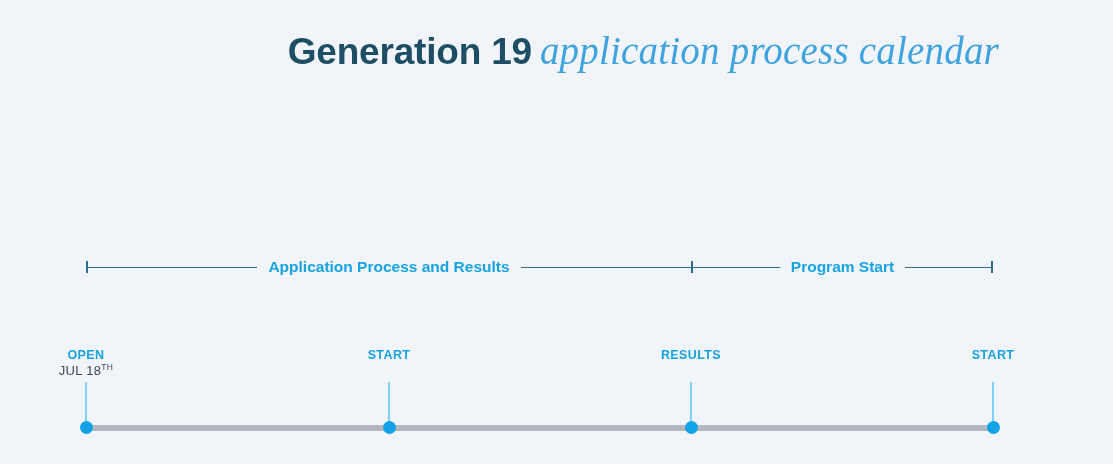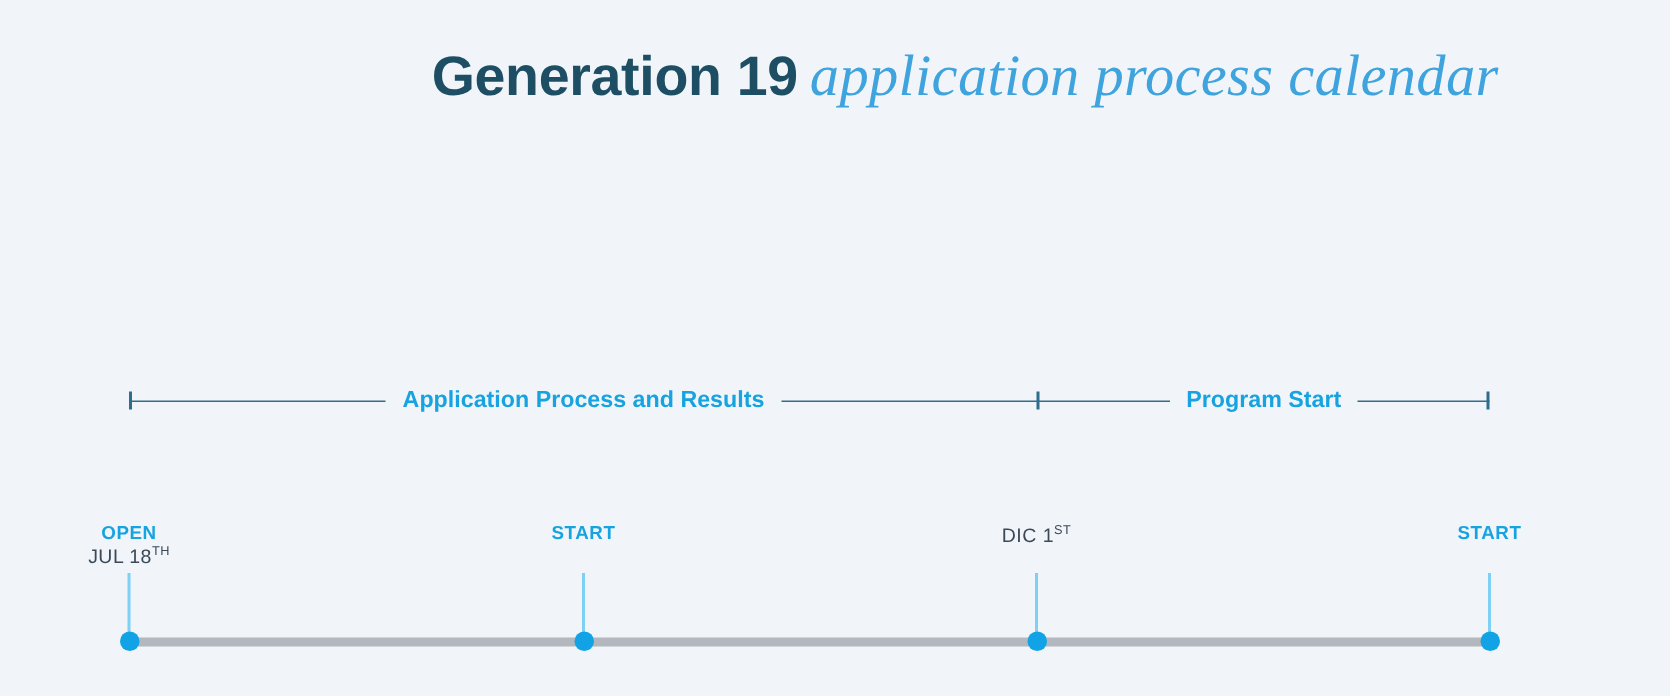--- a/index.html
+++ b/index.html
@@ -174,21 +174,21 @@
         <div class="milestone-date">JUL 18<sup>TH</sup></div>
       </div>
       <div class="milestone-dot" style="left: 86px;"></div>
       <div class="milestone-stem" style="left: 389px;"></div>
       <div class="milestone" style="left: 389px;">
         <div class="milestone-title">START</div>
       </div>
       <div class="milestone-dot" style="left: 389px;"></div>
       <div class="milestone-stem" style="left: 691px;"></div>
       <div class="milestone" style="left: 691px;">
-        <div class="milestone-date">DIC 1<sup>ST</sup></div>
+        <div class="milestone-title">RESULTS</div>
       </div>
       <div class="milestone-dot" style="left: 691px;"></div>
       <div class="milestone-stem" style="left: 993px;"></div>
       <div class="milestone" style="left: 993px;">
         <div class="milestone-title">START</div>
       </div>
       <div class="milestone-dot" style="left: 993px;"></div>
     </div>
 </div>
 

